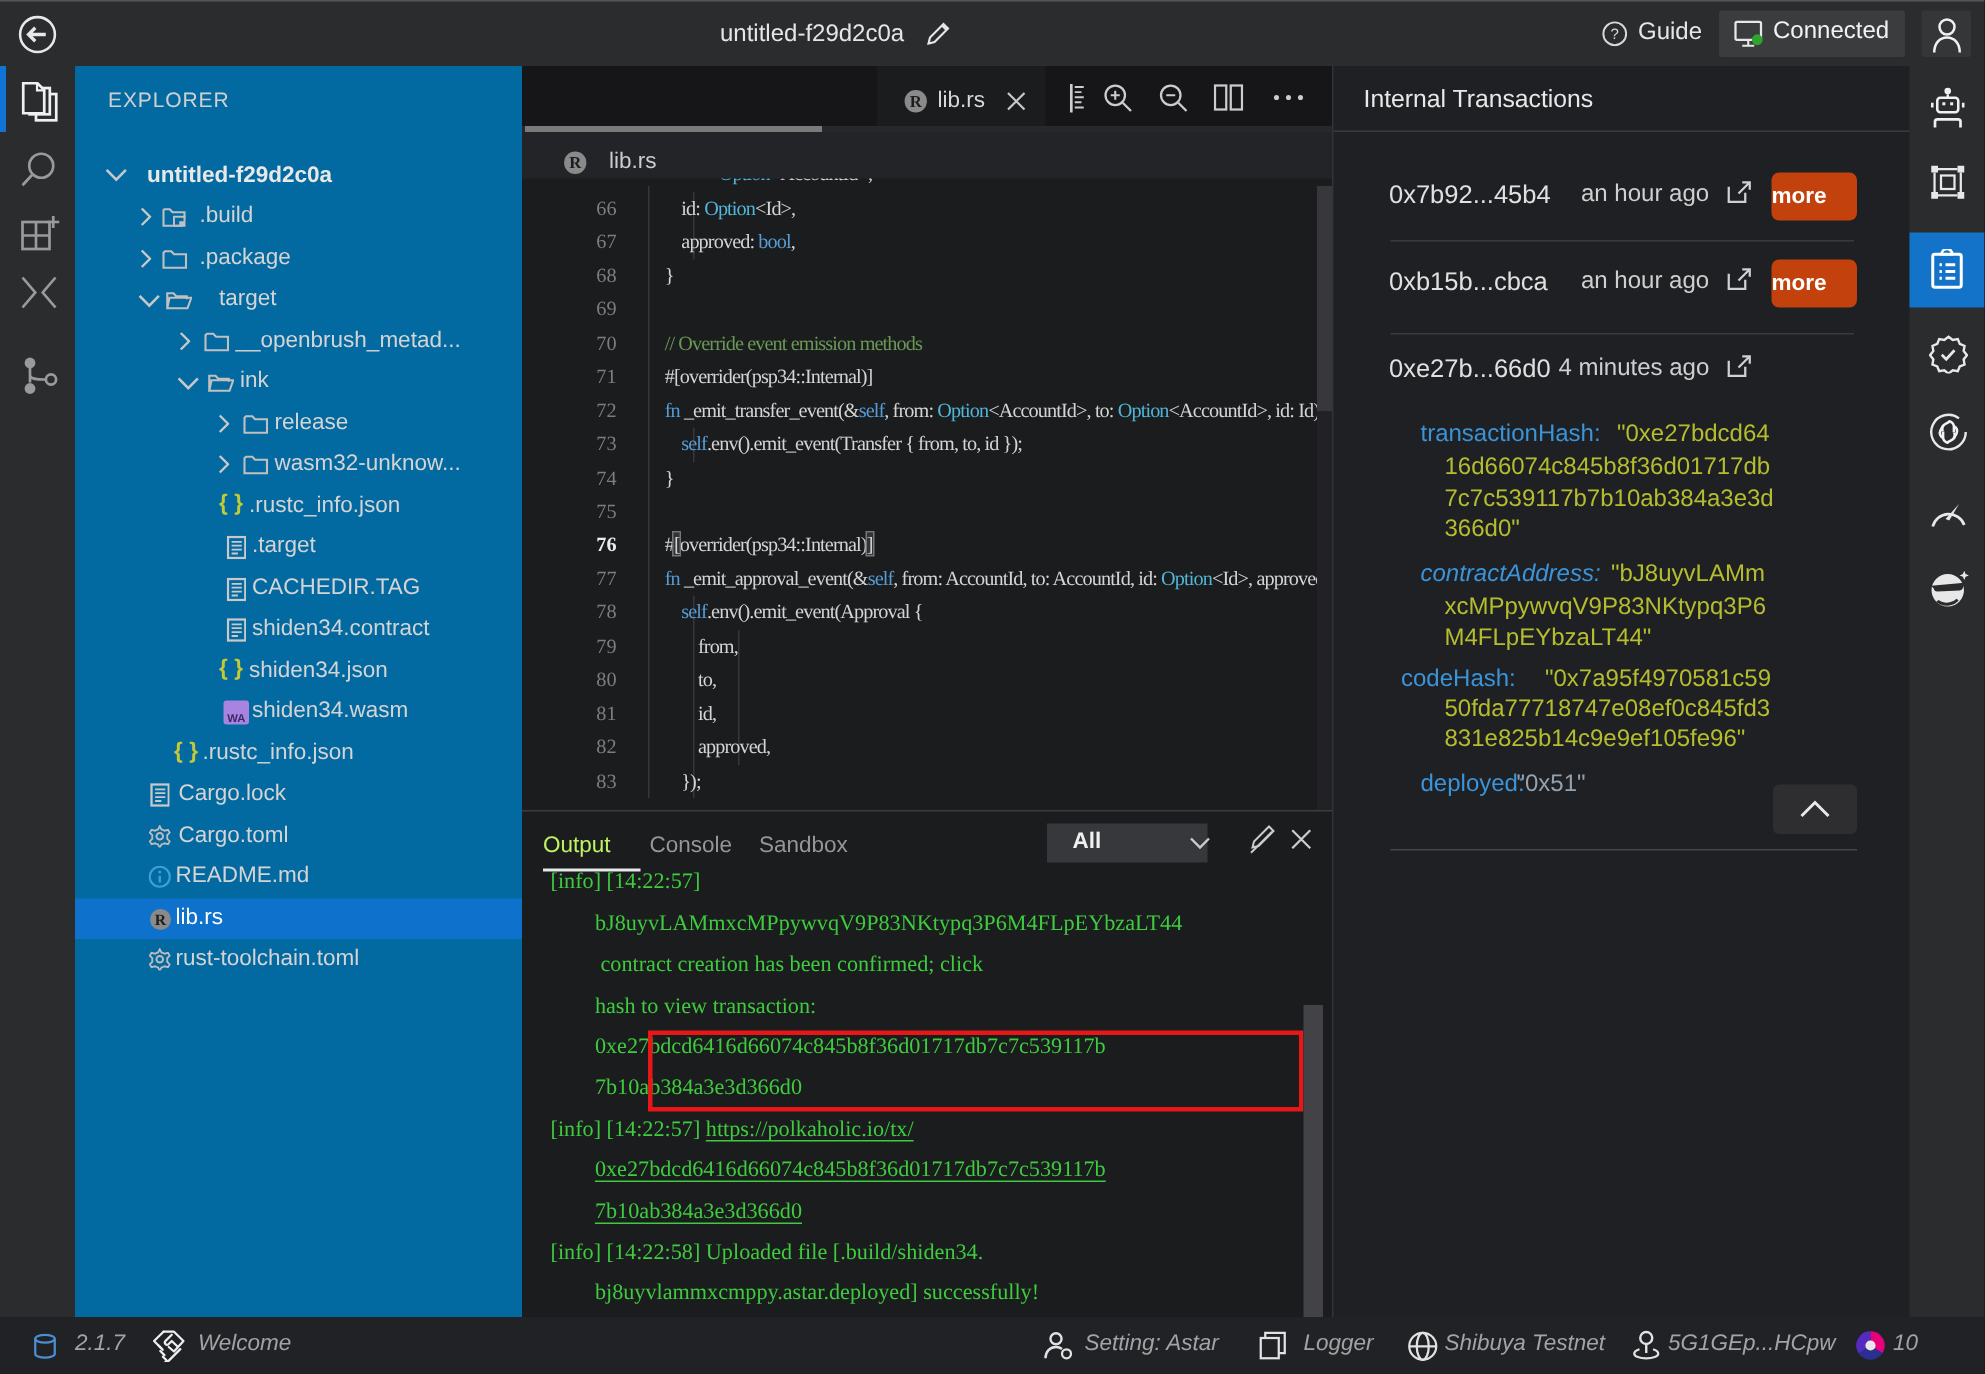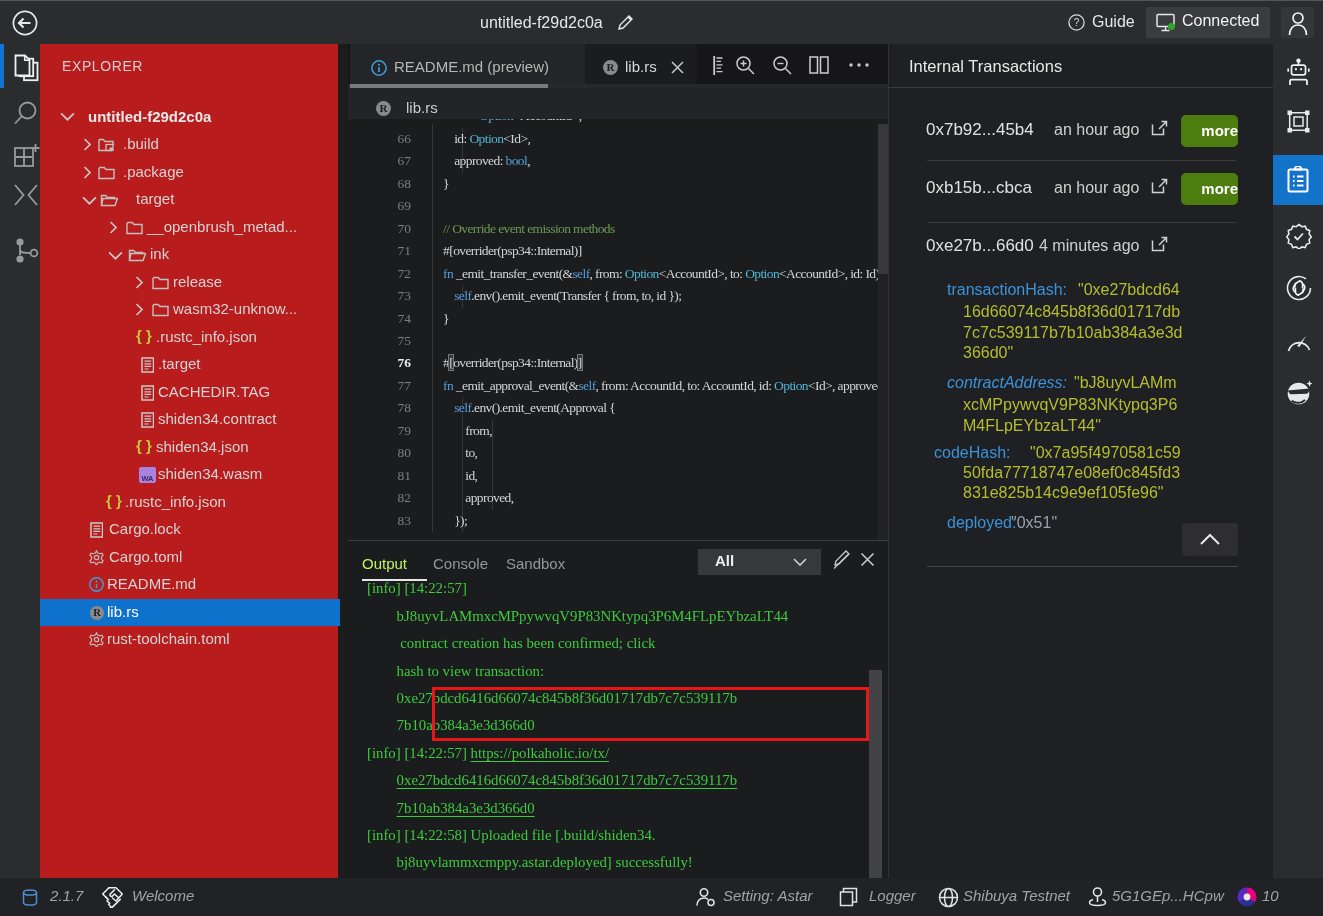--- a/index.html
+++ b/index.html
@@ -5,21 +5,21 @@
   * { margin:0; padding:0; box-sizing:border-box; }
   html,body { width:1323px; height:916px; overflow:hidden; background:#1b1c1e; font-family:"Liberation Sans", sans-serif; }
   .abs { position:absolute; }
   #app { position:relative; width:1323px; height:916px; }
   
   #titlebar { left:0; top:0; width:1323px; height:44px; background:#2b2c2e; border-top:1.5px solid #565656; }
   
   #leftbar { left:0; top:44px; width:50px; height:834px; background:#2b2c2e; }
   #rightbar { left:1273px; top:44px; width:50px; height:834px; background:#2b2c2e; }
   
-  #sidebar { left:40px; top:44px; width:298px; height:834px; background:#b91c1c; }
+  #sidebar { left:50px; top:44px; width:298px; height:834px; background:#0369a1; }
   
   #editor { left:348px; top:44px; width:540px; height:834px; background:#1b1c1e; }
   #tabbar { left:0; top:0; width:540px; height:40px; background:#161618; }
   .tab { position:absolute; top:0; height:40px; font-size:15px; color:#b6b6b6; }
   #panel { left:0; top:496px; width:540px; height:338px; background:#1b1c1e; border-top:1px solid #3c3c3e; }
   
   #rightpanel { left:888px; top:44px; width:385px; height:834px; background:#1f2023; border-left:1px solid #333336; }
   
   #statusbar { left:0; top:878px; width:1323px; height:38px; background:#212225; color:#a3a3a3; font-size:15px;font-style:italic; }
   .mono { font-family:Liberation Serif, serif; }
@@ -39,21 +39,21 @@
   #logclip { left:0; top:40px; width:521px; height:298px; overflow:hidden; }
   #log { position:absolute; left:19px; top:-5.6px; font-size:14.8px; line-height:27.4px; color:#3ecb3e; }
   #log u { text-underline-offset:3px; }
   #redbox { left:84px; top:106px; width:437px; height:54px; border:3px solid #e81717; }
   .trow { position:absolute; left:0; width:298px; height:27.5px; }
   .ti { position:absolute; }
   .tl { position:absolute; top:4px; font-size:15px; color:#d4d4d4; white-space:nowrap; }
   .json { position:absolute; top:3px; font-size:15px; font-weight:bold; color:#c3ca35; letter-spacing:1.5px; }
   .txh { font-size:17px; color:#e0e0e0; }
   .txt { font-size:16px; color:#cfcfcf; }
-  .morebtn { width:57px; height:32px; background:#4d7c0f; border-radius:5px; color:#fff; font-size:15px; font-weight:bold; text-align:right; line-height:32px; }
+  .morebtn { width:57px; height:32px; background:#c2410c; border-radius:5px; color:#fff; font-size:15px; font-weight:bold; text-align:left; line-height:32px; }
   .key { font-size:16px; color:#3b93d8; }
   .val { font-size:16px; color:#b5bd2e; }
 </style>
 </head>
 <body>
 <div id="app">
   <div class="abs" id="titlebar">
     <svg class="abs" style="left:11px;top:8px" width="28" height="28" viewBox="0 0 28 28">
       <circle cx="14" cy="14" r="11.6" fill="none" stroke="#e8e8e8" stroke-width="1.7"></circle>
       <path d="M8.5 14h11 M12.5 9.5 L8 14 l4.5 4.5" fill="none" stroke="#e8e8e8" stroke-width="2.2"></path>
@@ -329,26 +329,20 @@
 <span class="c0">        <i class="kw">self</i>.env().emit_event(Approval {</span>
 <span class="c0">            from,</span>
 <span class="c0">            to,</span>
 <span class="c0">            id,</span>
 <span class="c0">            approved,</span>
 <span class="c0">        });</span></pre>
       <div class="abs" style="left:530px;top:80px;width:10px;height:416px;background:#222226;"></div>
       <div class="abs" style="left:530px;top:80px;width:10px;height:150px;background:#38383c;"></div>
     </div>
     <div class="abs" id="tabbar">
-      <div class="tab" style="left:2px;width:235px;background:#242528;">
-        <svg class="abs" style="left:21px;top:16px" width="16" height="16" viewBox="0 0 15 15">
-            <use href="#infoi"></use>
-          </svg>
-        <span class="abs" style="left:44px;top:14px;">README.md (preview)</span>
-      </div>
       <div class="tab" style="left:237px;width:112px;background:#1b1c1e;color:#d8d8d8;">
         <svg class="abs" style="left:17px;top:15px" width="17" height="17" viewBox="0 0 16 16">
             <use href="#rust"></use>
           </svg>
         <span class="abs" style="left:40px;top:14px;">lib.rs</span>
         <svg class="abs" style="left:86px;top:17px" width="13" height="13" viewBox="0 0 13 13">
             <path d="M1 1 L12 12 M12 1 L1 12" stroke="#c8c8c8" stroke-width="1.5"></path>
           </svg>
       </div>
       <svg class="abs" style="left:365px;top:11px" width="11" height="21" viewBox="0 0 11 21">
@@ -381,21 +375,21 @@
       <svg class="abs" style="left:27px;top:16px" width="17" height="17" viewBox="0 0 16 16">
           <use href="#rust"></use>
         </svg>
       <span class="abs" style="left:58px;top:15px;font-size:15px;color:#cccccc;">lib.rs</span>
     </div>
     <div class="abs" id="panel">
       <span class="abs" style="left:14px;top:14px;font-size:15px;color:#bef264;">Output</span>
       <span class="abs" style="left:85px;top:14px;font-size:15px;color:#969696;">Console</span>
       <span class="abs" style="left:158px;top:14px;font-size:15px;color:#969696;">Sandbox</span>
       <div class="abs" style="left:14px;top:38px;width:65px;height:2px;background:#e8e8e8;"></div>
-      <div class="abs" style="left:350px;top:8px;width:123px;height:26px;background:#37383b;">
+      <div class="abs" style="left:350px;top:8px;width:107px;height:26px;background:#37383b;">
         <span class="abs" style="left:17px;top:3px;font-size:15px;font-weight:bold;color:#f0f0f0;">All</span>
         <svg class="abs" style="left:95px;top:9px" width="14" height="9" viewBox="0 0 14 9">
             <path d="M1 1 l6 6 6-6" fill="none" stroke="#cccccc" stroke-width="1.6"></path>
           </svg>
       </div>
       <svg class="abs" style="left:484px;top:9px" width="18" height="20" viewBox="0 0 18 20">
           <path d="M14 1 L17 4 L7 14 L3 15 L4 11 z" fill="none" stroke="#cccccc" stroke-width="1.3"></path>
           <path d="M2 18.5 L16 4.5" stroke="#cccccc" stroke-width="1.3"></path>
         </svg>
       <svg class="abs" style="left:512px;top:11px" width="15" height="15" viewBox="0 0 15 15">

